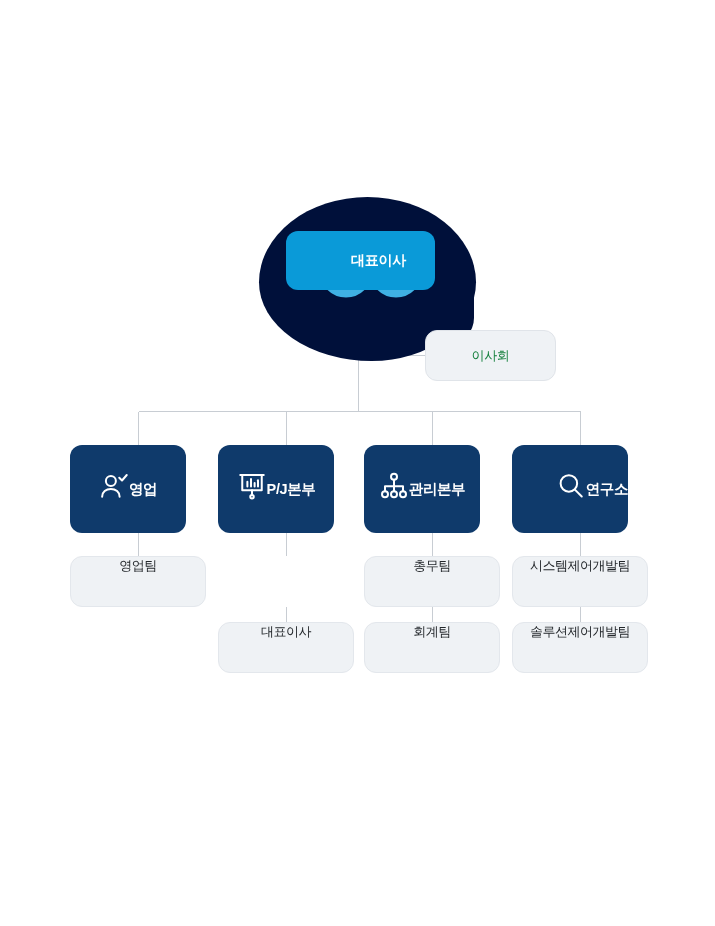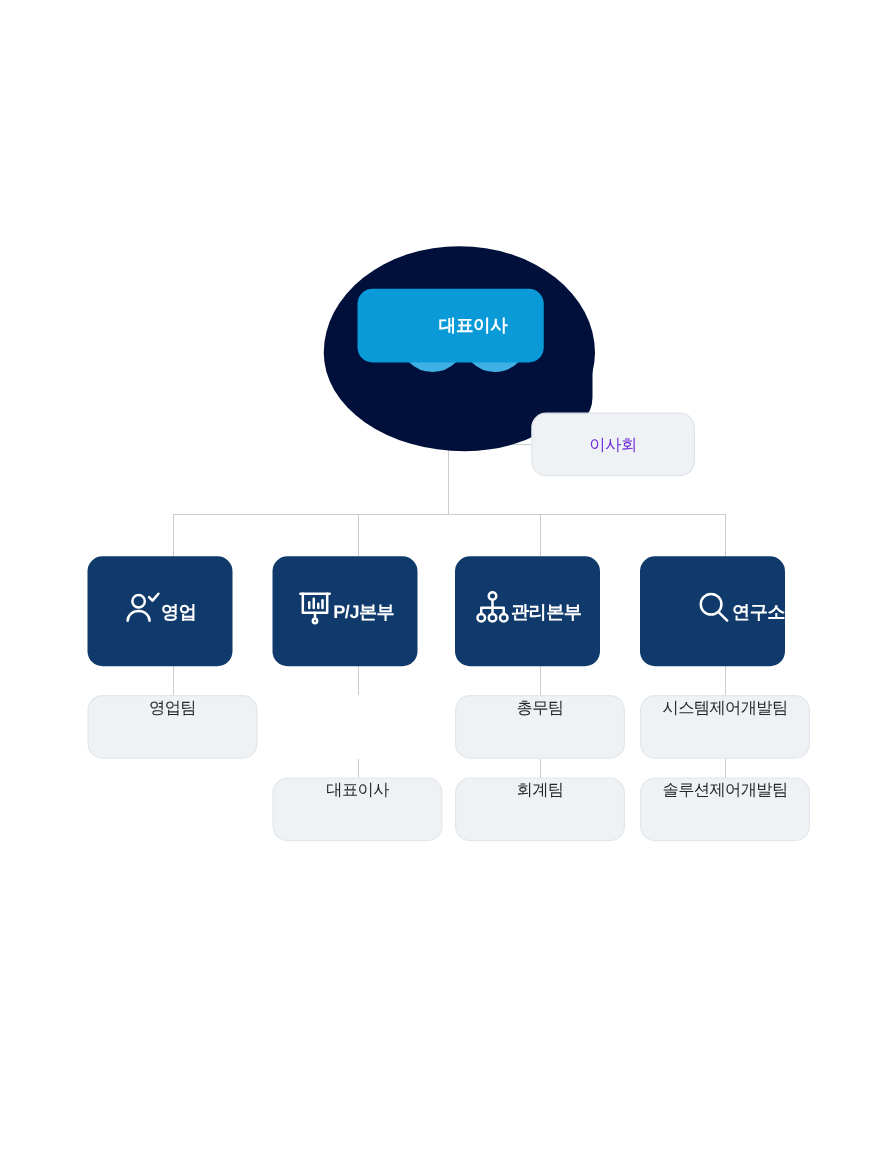--- a/index.html
+++ b/index.html
@@ -88,21 +88,21 @@
     height: 51px;
     background: #eff2f5;
     border: 1px solid #e0e4e9;
     border-radius: 12px;
     display: flex;
     align-items: center;
     justify-content: center;
     box-sizing: border-box;
   }
   .board-label {
-    color: #6d28d9;
+    color: #15803d;
     font-size: 13px;
     letter-spacing: -0.3px;
     font-family: Liberation Serif, serif;
   }
 
   
   .dept-box {
     position: absolute;
     width: 116px;
     height: 88px;

